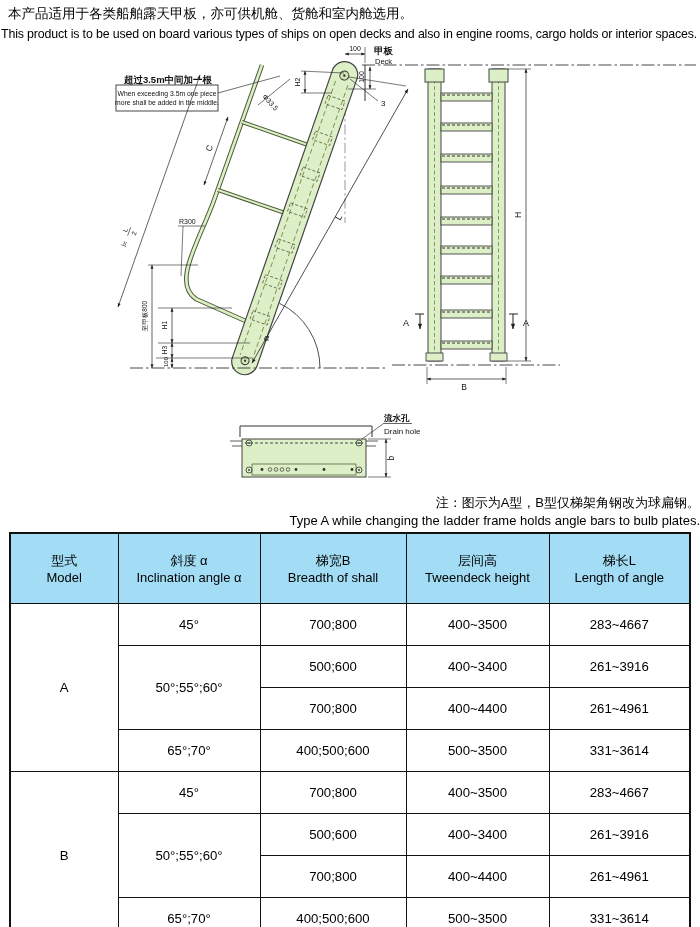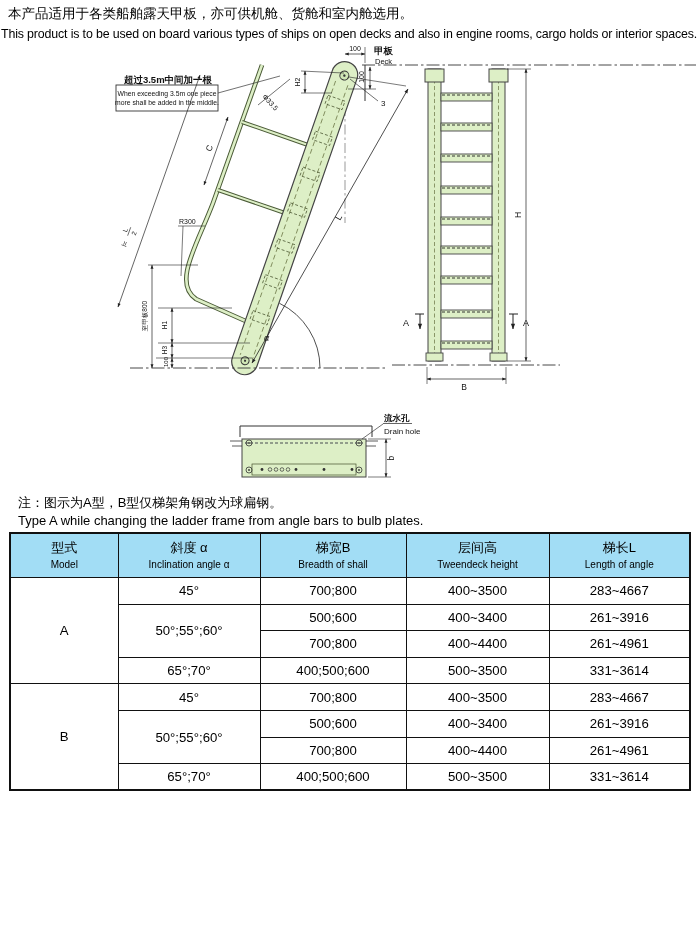--- a/index.html
+++ b/index.html
@@ -4,27 +4,27 @@
 <style>
   html,body{margin:0;padding:0;}
   body{
     width:700px;height:927px;background:#ffffff;overflow:hidden;position:relative;
     font-family:"Liberation Sans","DejaVu Sans",sans-serif;color:#000;
   }
   .intro-zh{font-size:13.5px;margin:5px 16px 0 8px;white-space:nowrap;}
   .intro-en{font-size:12.4px;margin:4px 0 0 1px;white-space:nowrap;letter-spacing:-0.15px;}
   .drawing{position:relative;width:700px;height:450px;margin-top:2px;}
   .drawing svg{position:absolute;left:0;top:0;}
-  .note{ text-align:left;font-size:13px;line-height:17.5px;margin-top:1px;margin-left:18px;}
+  .note{ text-align:right;font-size:13px;line-height:17.5px;margin-top:1px;margin-left:18px;}
   .note .zh{font-size:13px;}
   table.spec{border-collapse:collapse;width:680px;margin:3px auto 0;table-layout:fixed;border:2px solid #111;}
-  table.spec th, table.spec td{border:1px solid #111;text-align:center;padding:0;font-weight:normal;}
+  table.spec th, table.spec td{border:1px solid #111;text-align:center;padding:13px;font-weight:normal;}
   table.spec thead th{background:#a2ddf5;height:43px;}
   table.spec thead .zh{font-size:13px;line-height:17px;}
-  table.spec thead .en{font-size:10px;line-height:17px;}
+  table.spec thead .en{font-size:13px;line-height:17px;}
   table.spec tbody tr{height:26.6px;}
   table.spec tbody td{font-size:13.2px;}
   .example{margin:7px 0 0 48px;font-size:13.2px;line-height:17.8px;white-space:pre;}
   .example div{white-space:pre;}
   text{fill:#111;}
 </style>
 </head>
 <body>
 
 <div class="intro-zh">本产品适用于各类船舶露天甲板，亦可供机舱、货舱和室内舱选用。</div>
@@ -235,21 +235,21 @@
     <line x1="383" y1="381" x2="362" y2="396" stroke="#333" stroke-width="0.7"></line>
     <text x="384" y="378" font-size="8.5" font-weight="bold">流水孔</text>
     <line x1="383" y1="380.5" x2="412" y2="380.5" stroke="#222" stroke-width="0.7"></line>
     <text x="384" y="391" font-size="8">Drain hole</text>
   </g>
 </svg>
 </div>
 
 <div class="note">
   <div class="zh">注：图示为A型，B型仅梯架角钢改为球扁钢。</div>
-  <div>Type A while changing the ladder frame from angle bars to bulb plates.</div>
+  <div>Type A while changing the ladder frame holds angle bars to bulb plates.</div>
 </div>
 
 <table class="spec">
   <colgroup>
     <col style="width:108px">
       <col style="width:142px">
       <col style="width:146px">
       <col style="width:143px">
       <col style="width:141px">
   </colgroup>

